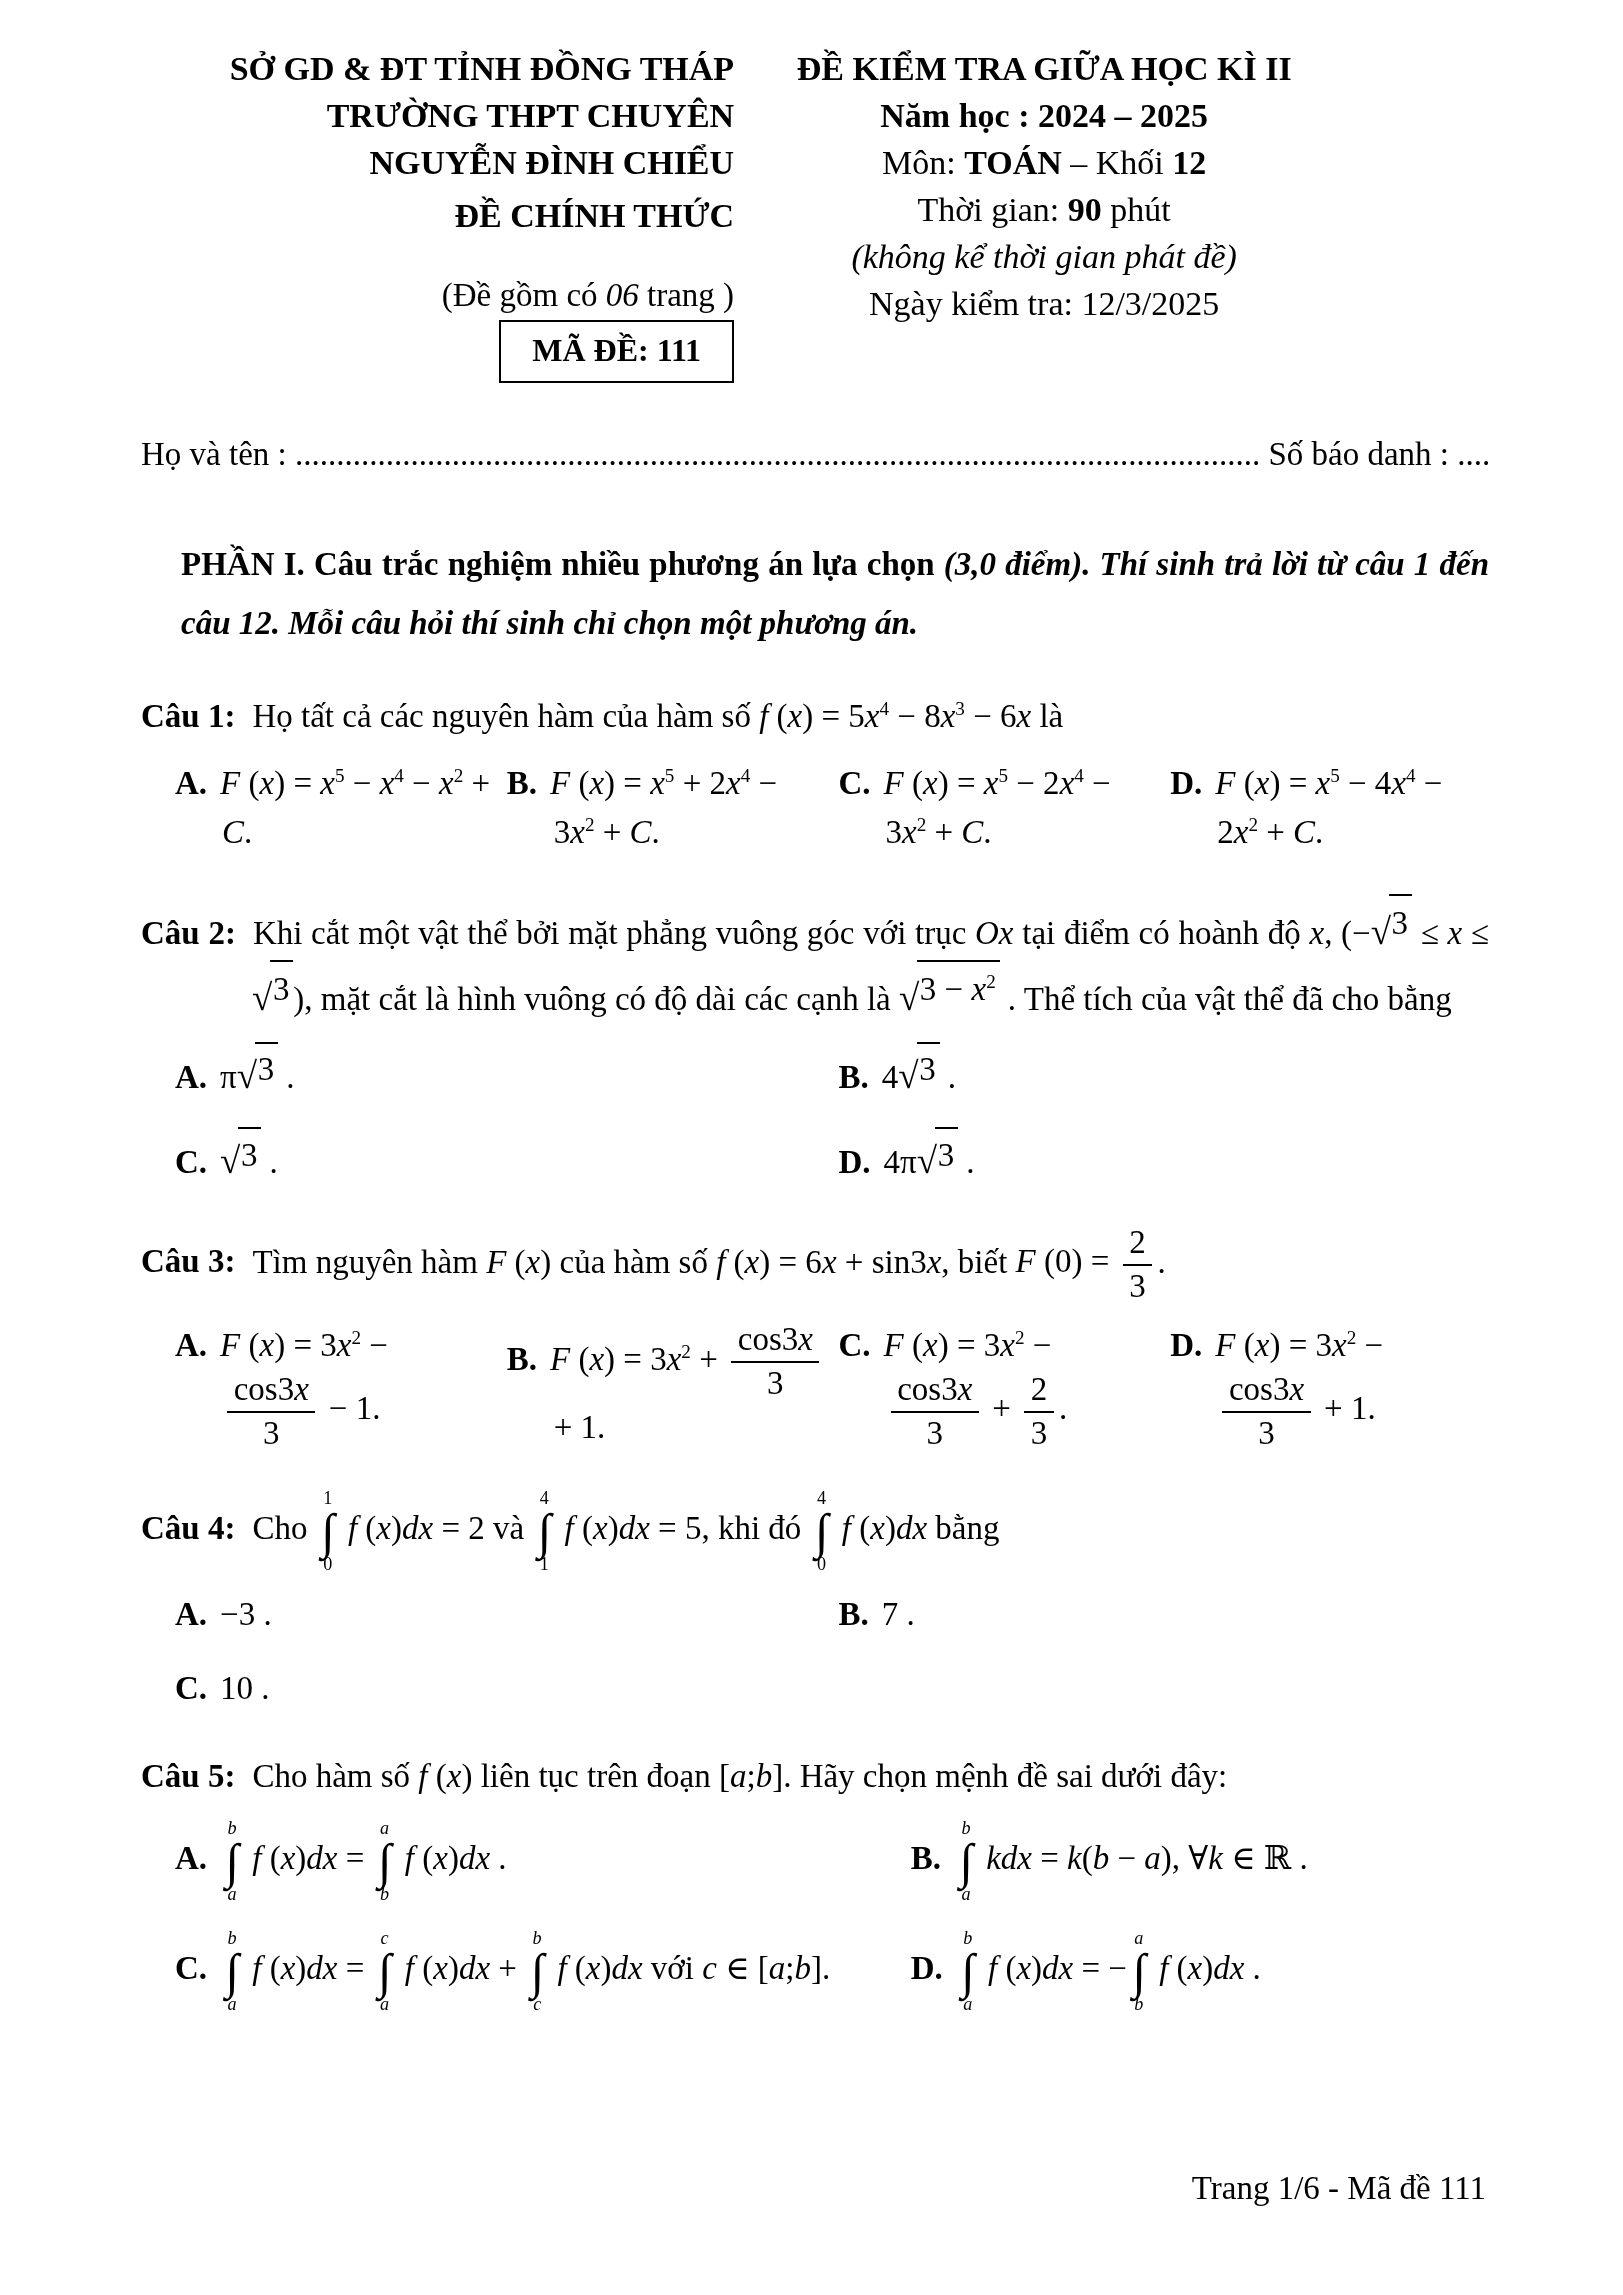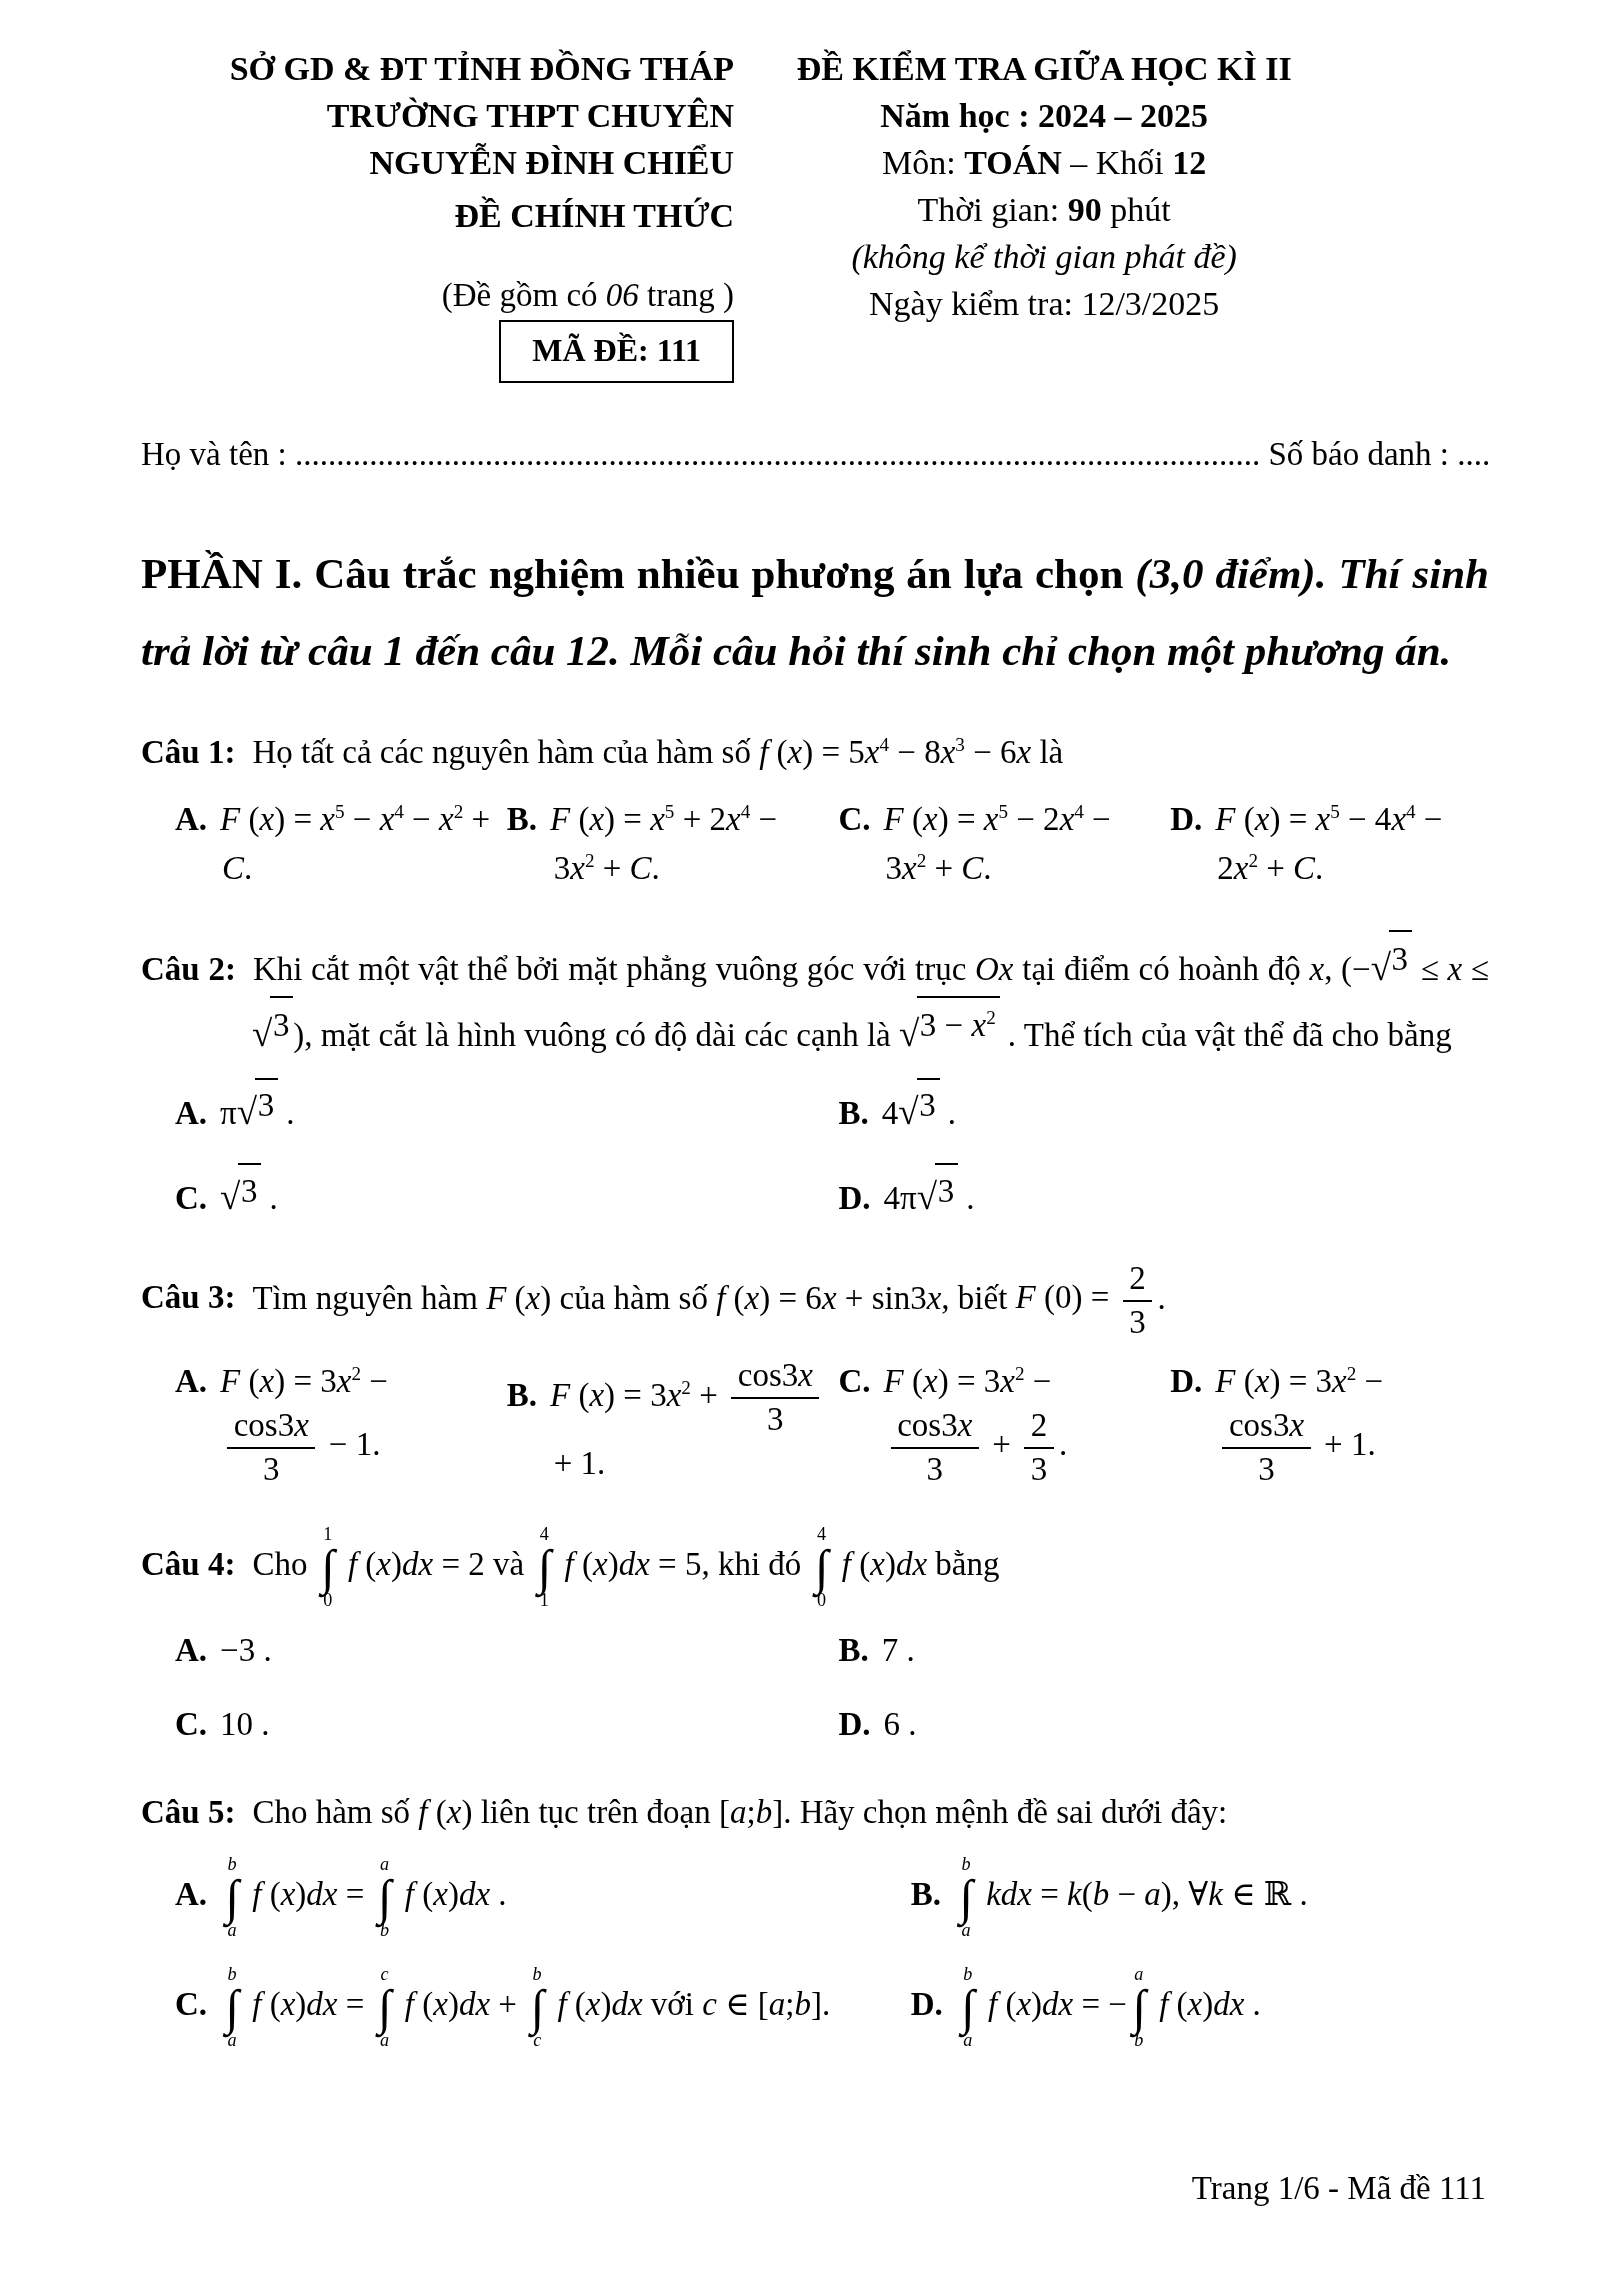--- a/index.html
+++ b/index.html
@@ -27,21 +27,21 @@
   .official { font-size: 39px; margin-top: 6px; }
   .pages-note { margin-top: 31px; font-size: 33px; }
   .exam-code-box {
     display: inline-block; 
     border: 2.6px solid #000; padding: 3.9px 31px 6.5px;
     font-weight: bold; font-size: 32px; white-space: nowrap;
   }
 
   .student-line { margin-top: 47px; font-size: 33px; overflow: hidden; white-space: nowrap; }
 
-  .part-heading { margin-top: 56px; font-size: 43px; line-height: 1.8; text-align: justify; }
+  .part-heading { margin-top: 56px; font-size: 33px; line-height: 1.8; text-align: justify; margin-left: 40px; }
 
   
   .question { margin-top: 36px; }
   .q-body {
     font-size: 33px; line-height: 1.62;
     padding-left: 111px; text-indent: -111px; text-align: justify;
   }
   .q-label { margin-right: 17px; }
   .options {
     display: grid; margin-top: 15.7px; padding-left: 34px;
@@ -183,21 +183,20 @@
               <span class="lim">1</span>
             </span> <i>f</i> (<i>x</i>)<i>dx</i> = 5</span>, khi đó <span class="math"><span class="bigint">
               <span class="lim">4</span>
               <span class="sign">∫</span>
               <span class="lim">0</span>
             </span> <i>f</i> (<i>x</i>)<i>dx</i></span> bằng</div>
         <div class="options cols-4">
           <div class="option"><b class="opt-label">A.</b><span class="math">−3 .</span></div>
           <div class="option"><b class="opt-label">B.</b><span class="math">7 .</span></div>
           <div class="option"><b class="opt-label">C.</b><span class="math">10 .</span></div>
-          <div class="option"><b class="opt-label">D.</b><span class="math">6 .</span></div>
         </div>
       </div>
       <div class="question">
         <div class="q-body"><b class="q-label">Câu 5:</b>Cho hàm số <span class="math"><i>f</i> (<i>x</i>)</span> liên tục trên đoạn <span class="math">[<i>a</i>;<i>b</i>]</span>. Hãy chọn mệnh đề sai dưới đây:</div>
         <div class="options cols-2" style="grid-template-columns: 55% 45%;">
           <div class="option"><b class="opt-label">A.</b><span class="math"><span class="bigint">
                 <span class="lim"><i>b</i></span>
                 <span class="sign">∫</span>
                 <span class="lim"><i>a</i></span>
               </span> <i>f</i> (<i>x</i>)<i>dx</i> = <span class="bigint">

